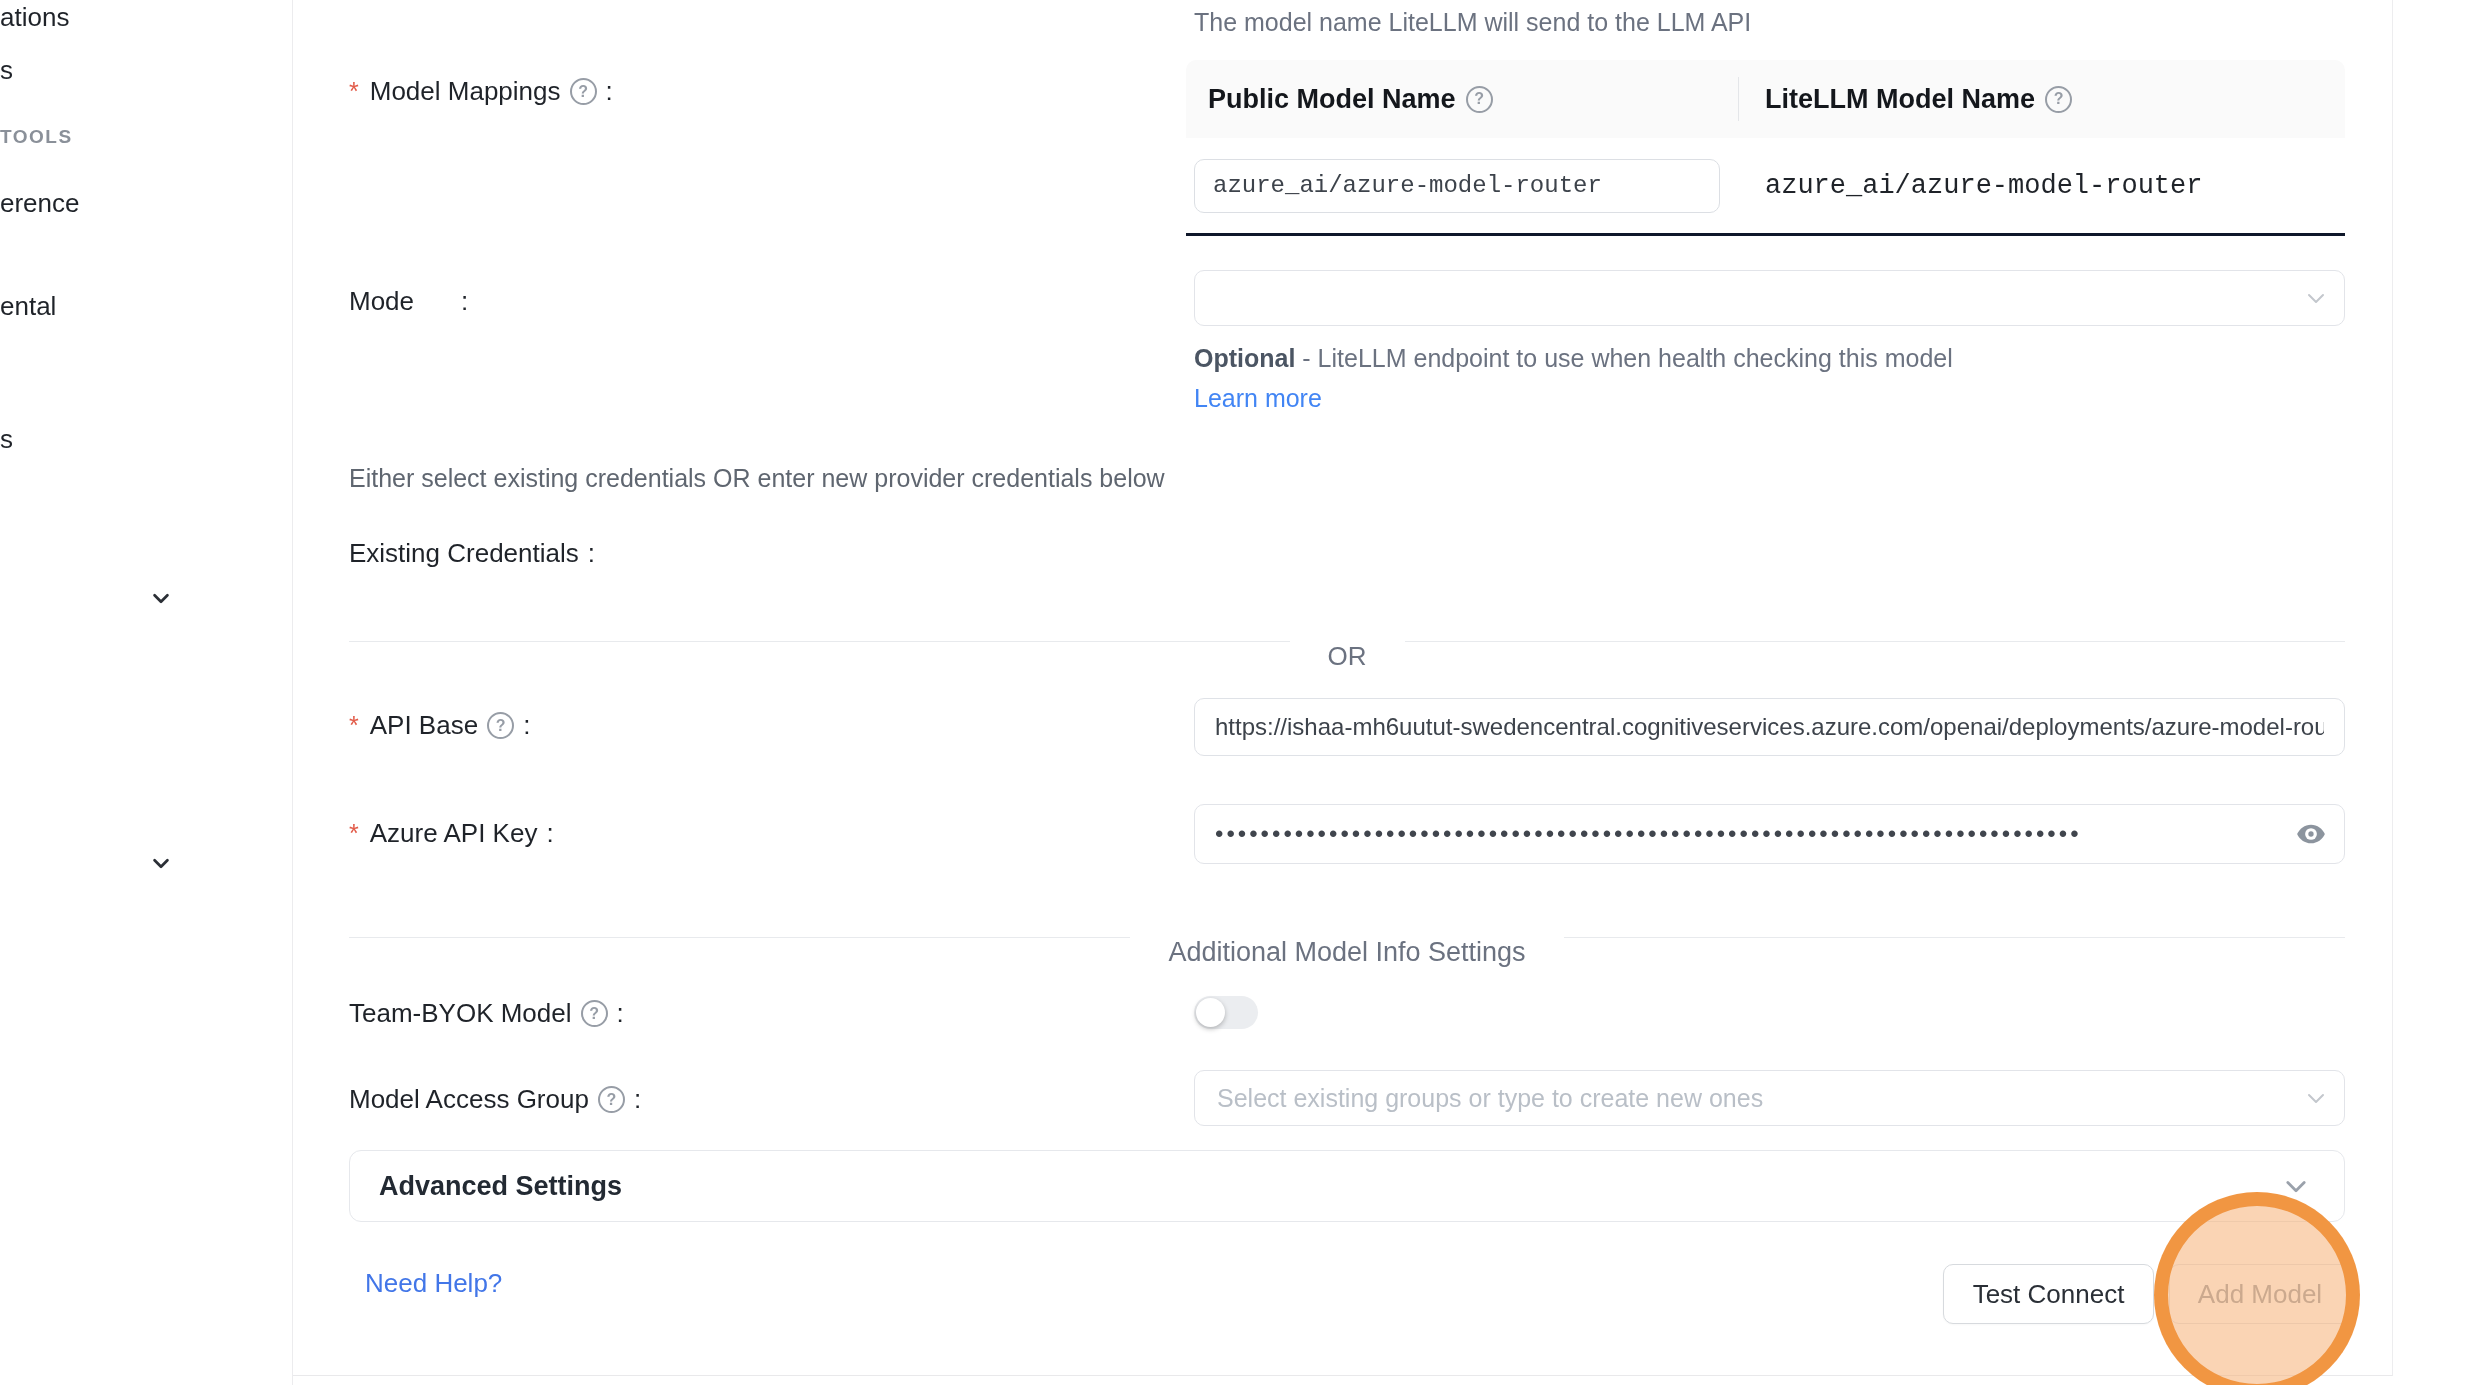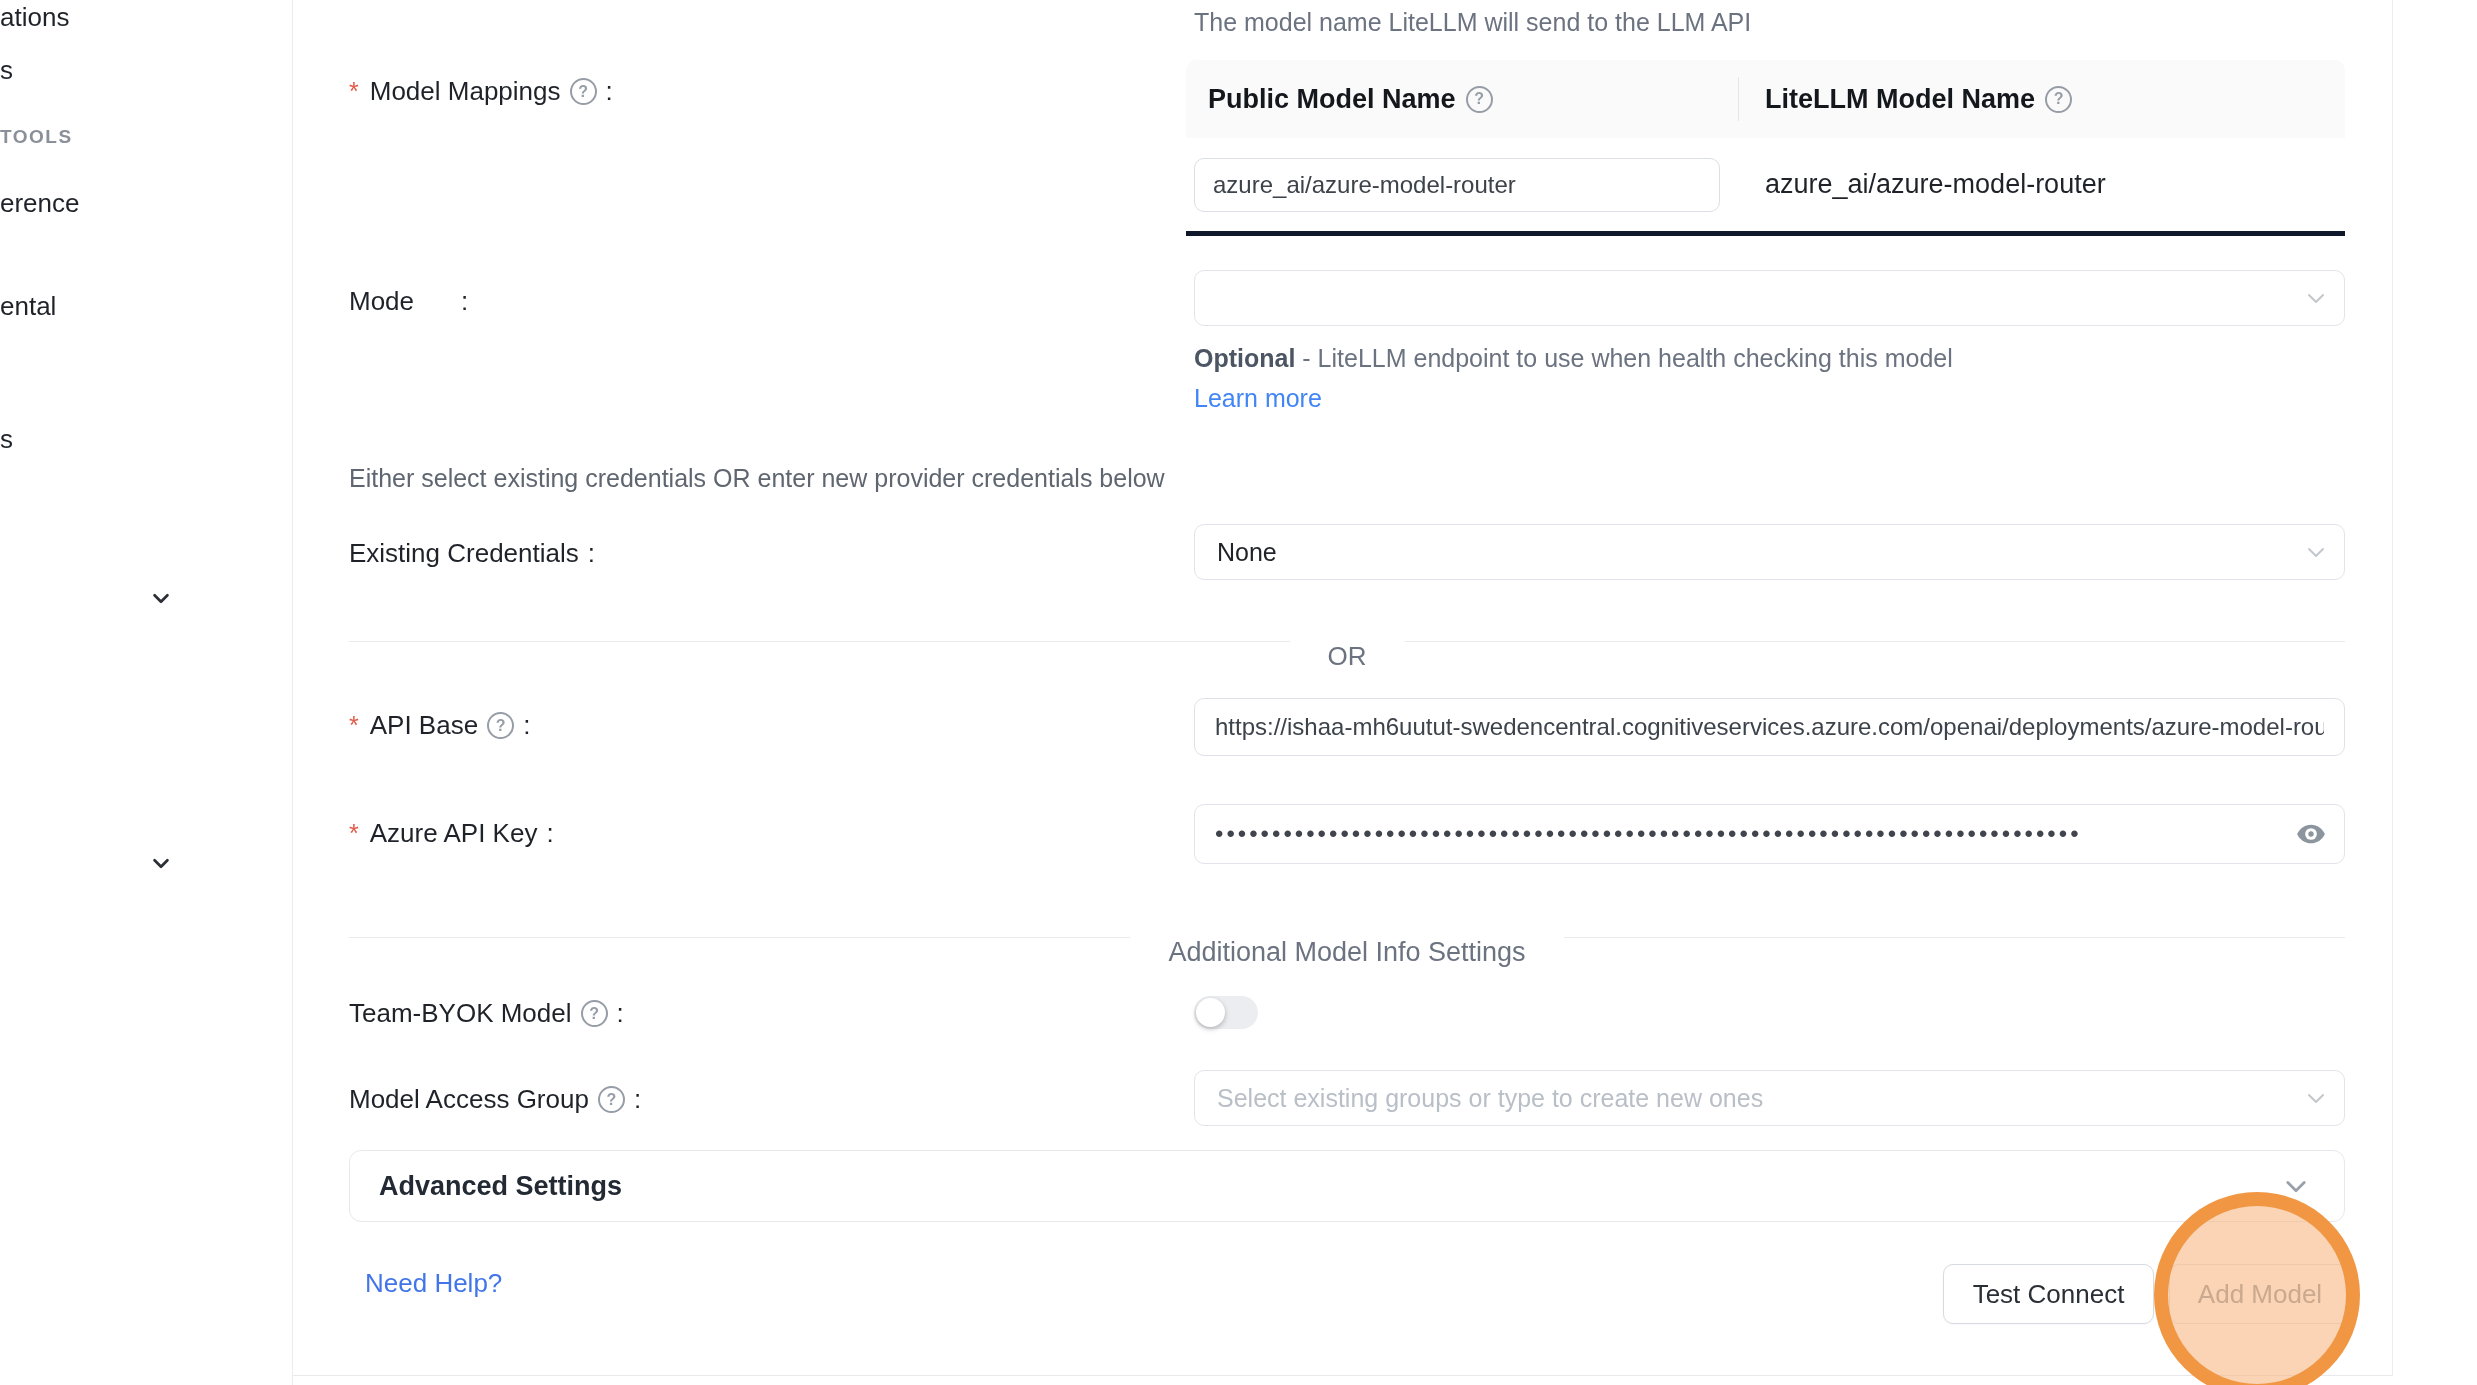--- a/index.html
+++ b/index.html
@@ -32,21 +32,21 @@
   .control { position:absolute; left:901px; width:1151px; background:#fff;
              border:1px solid #e2e4e9; border-radius:10px; display:flex; align-items:center; }
   .select-chev { position:absolute; right:16px; top:50%; transform:translateY(-50%); width:24px; height:24px; }
 
   
   #mm-table { position:absolute; left:893px; top:60px; width:1159px; }
   #mm-head { display:flex; background:#fafafa; border-radius:10px 10px 0 0; height:78px; align-items:center;
              font-size:27px; font-weight:600; color:#14171c; }
   #mm-head .th { display:flex; align-items:center; gap:10px; }
   #mm-col-divider { width:1px; height:44px; background:#e4e6e9; }
-  #mm-body { display:flex; align-items:center; height:98px; border-bottom:5px solid #0f172a; }
+  #mm-body { display:flex; align-items:center; height:98px; border-bottom:3px solid #0f172a;font-family:Liberation Mono, monospace; }
   #public-model-input { width:526px; height:54px; margin-left:8px; border:1px solid #dcdfe4;
                         border-radius:10px; font-size:24px; color:#3d434b; padding:0 18px;
                         font-family:inherit; outline:none; }
   #litellm-model-value { font-size:27px; font-weight:500; color:#1f2329; padding-left:26px; }
 
   .text-input { position:absolute; left:901px; width:1151px; background:#fff; border:1px solid #dfe2e7;
                 border-radius:10px; font-size:24px; color:#3d434b; padding:0 20px; outline:none;
                 font-family:inherit; white-space:nowrap; overflow:hidden; }
 
   .divider { position:absolute; left:56px; width:1996px; display:flex; align-items:center;
@@ -158,26 +158,20 @@
   <div class="abs" style="left:901px; top:338px; width:810px; font-size:25px; line-height:40px; color:#6b7280;">
     <b style="color:#4b5563;">Optional</b><span> - LiteLLM endpoint to use when health checking this model </span><a class="inline-link">Learn more</a>
   </div>
 
   <div class="abs help-gray" style="left:56px; top:464px; font-size:25px; color:#5f6670;">Either select existing credentials OR enter new provider credentials below</div>
 
   <div class="label-row" style="top:538px;">
     <span>Existing Credentials</span>
     <span class="colon">:</span>
   </div>
-  <div class="control" style="top:524px; height:56px; padding:0 22px; font-size:25px; color:#1f2329;">
-    <span>None</span>
-    <svg class="select-chev" viewBox="0 0 24 24" fill="none">
-        <path d="M5 9l7 7 7-7" stroke="#c3c7cd" stroke-width="2" stroke-linecap="round" stroke-linejoin="round"></path>
-      </svg>
-  </div>
 
   <div class="divider" style="top:627px; height:28px; font-size:26px;">
     <div class="line"></div>
     <div class="dtext">OR</div>
     <div class="line"></div>
   </div>
 
   <div class="label-row" style="top:710px;">
     <span class="req">*</span>
     <span>API Base</span>

